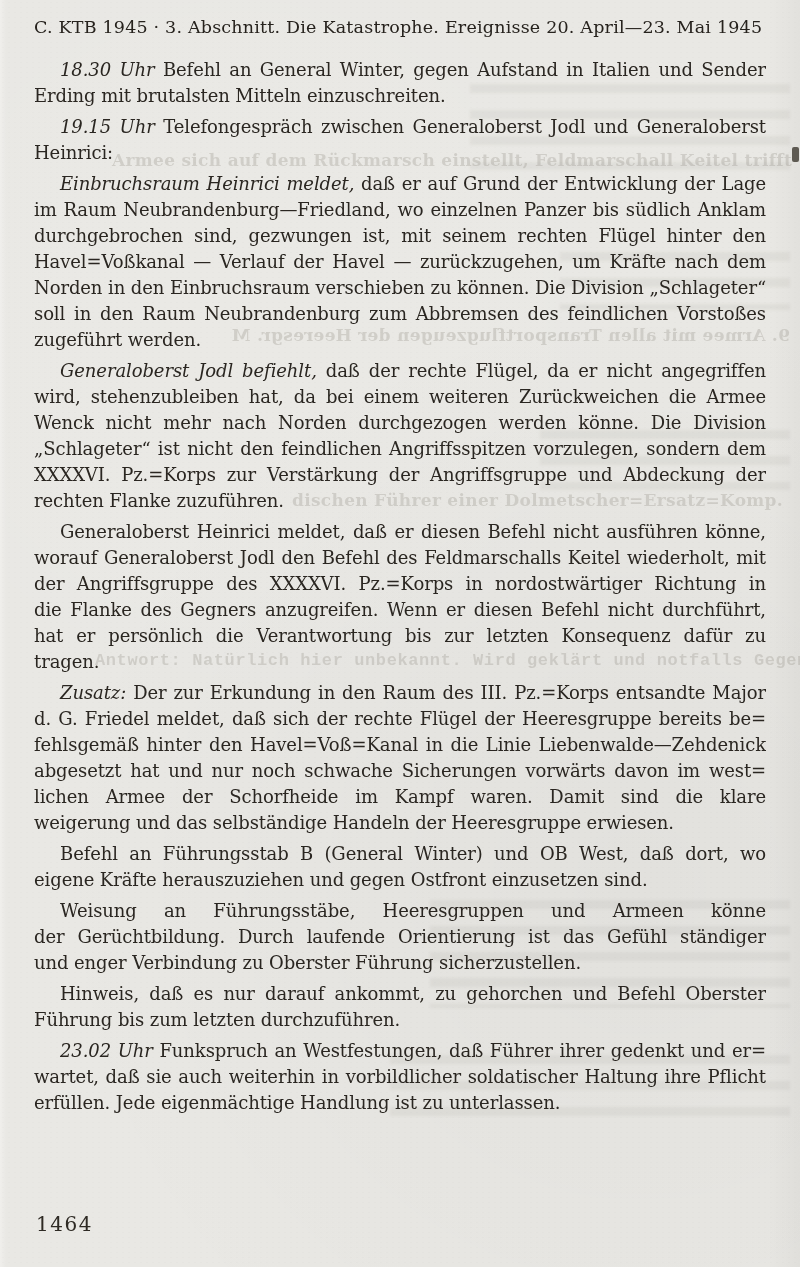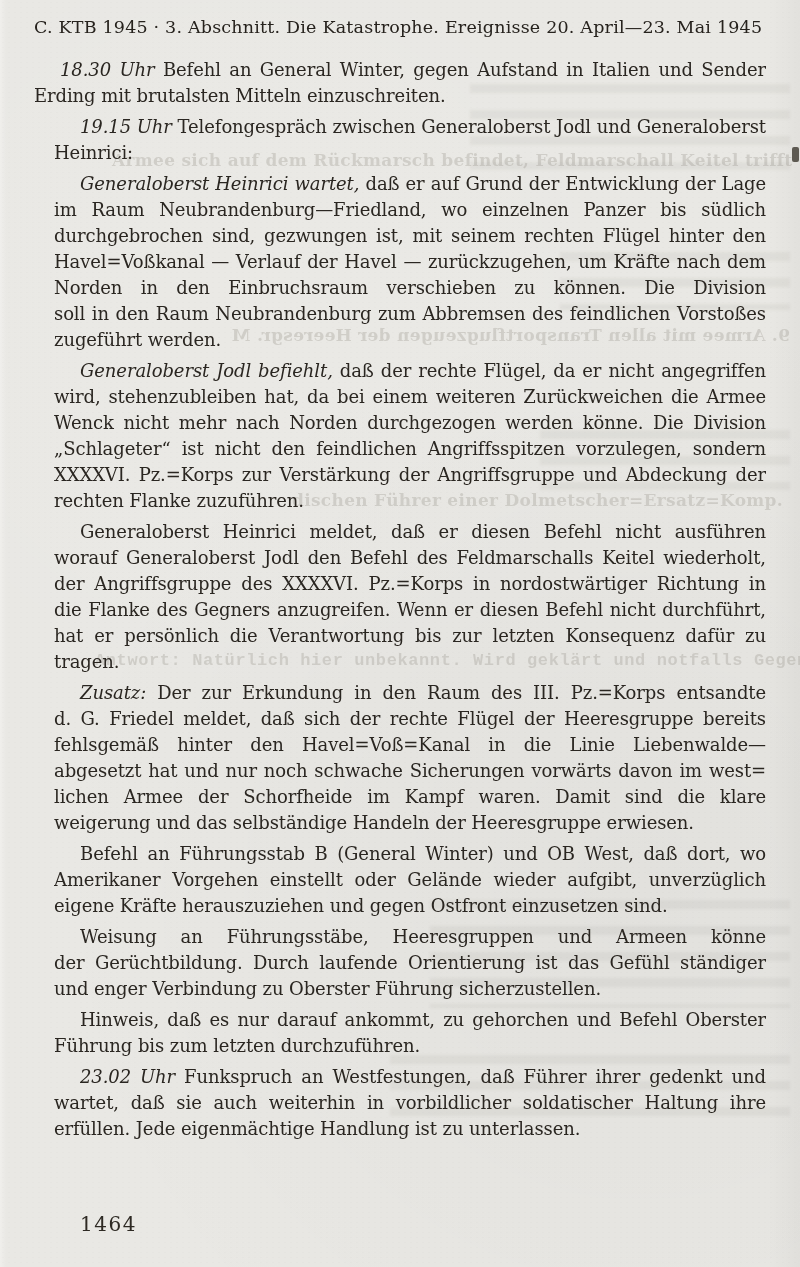--- a/index.html
+++ b/index.html
@@ -27,31 +27,31 @@
     text-align:justify;text-align-last:justify;
     letter-spacing:.2px;color:#26221d;
     height:26px;overflow:hidden;white-space:nowrap;
   }
   .page-body{
     position:relative;z-index:2;
     width:732px;margin:17px 0 0 34px;
     font-size:18px;line-height:26px;letter-spacing:-.1px;
   }
   .para{margin:0;padding:0;}
-  .para + .para{margin-top:5px;margin-left:20px;}
+  .para + .para{margin-top:5px;}
   .line{
     text-align:justify;text-align-last:justify;
     height:26px;overflow:hidden;
   }
   .line.last{text-align-last:left;}
   .line.first{text-indent:26px;}
   .lead{font-style:italic;}
   .page-number{
     position:absolute;left:36px;top:1212px;z-index:2;
-    font-size:20px;letter-spacing:1.5px;color:#2e2a24;margin-left:44px;
+    font-size:20px;letter-spacing:1.5px;color:#2e2a24;
   }
   
   .ghost{
     position:absolute;z-index:1;
     font-size:17px;line-height:22px;white-space:nowrap;
     color:#8f8b81;opacity:.28;filter:blur(.5px);
     font-weight:600;letter-spacing:.3px;pointer-events:none;
   }
   .ghost.mirror{transform:scaleX(-1);}
   .smudge{
@@ -78,21 +78,21 @@
       <div class="line first"><span class="lead">18.30 Uhr</span><span> Befehl an General Winter, gegen Aufstand in Italien und Sender</span></div>
       <div class="line last"><span>Erding mit brutalsten Mitteln einzuschreiten.</span></div>
     </div>
 
     <div class="para">
       <div class="line first"><span class="lead">19.15 Uhr</span><span> Telefongespräch zwischen Generaloberst Jodl und Generaloberst</span></div>
       <div class="line last"><span>Heinrici:</span></div>
     </div>
 
     <div class="para">
-      <div class="line first"><span class="lead">Generaloberst Heinrici wartet,</span><span> daß er auf Grund der Entwicklung der Lage</span></div>
+      <div class="line first"><span class="lead">Einbruchsraum Heinrici meldet,</span><span> daß er auf Grund der Entwicklung der Lage</span></div>
       <div class="line"><span>im Raum Neubrandenburg—Friedland, wo einzelnen Panzer bis südlich Anklam</span></div>
       <div class="line"><span>durchgebrochen sind, gezwungen ist, mit seinem rechten Flügel hinter den</span></div>
       <div class="line"><span>Havel=Voßkanal — Verlauf der Havel — zurückzugehen, um Kräfte nach dem</span></div>
       <div class="line"><span>Norden in den Einbruchsraum verschieben zu können. Die Division „Schlageter“</span></div>
       <div class="line"><span>soll in den Raum Neubrandenburg zum Abbremsen des feindlichen Vorstoßes</span></div>
       <div class="line last"><span>zugeführt werden.</span></div>
     </div>
 
     <div class="para">
       <div class="line first"><span class="lead">Generaloberst Jodl befiehlt,</span><span> daß der rechte Flügel, da er nicht angegriffen</span></div>
@@ -116,21 +116,20 @@
       <div class="line first"><span class="lead">Zusatz:</span><span> Der zur Erkundung in den Raum des III. Pz.=Korps entsandte Major</span></div>
       <div class="line"><span>d. G. Friedel meldet, daß sich der rechte Flügel der Heeresgruppe bereits be=</span></div>
       <div class="line"><span>fehlsgemäß hinter den Havel=Voß=Kanal in die Linie Liebenwalde—Zehdenick</span></div>
       <div class="line"><span>abgesetzt hat und nur noch schwache Sicherungen vorwärts davon im west=</span></div>
       <div class="line"><span>lichen Armee der Schorfheide im Kampf waren. Damit sind die klare Befehlsver=</span></div>
       <div class="line last"><span>weigerung und das selbständige Handeln der Heeresgruppe erwiesen.</span></div>
     </div>
 
     <div class="para">
       <div class="line first"><span>Befehl an Führungsstab B (General Winter) und OB West, daß dort, wo</span></div>
-      <div class="line"><span>Amerikaner Vorgehen einstellt oder Gelände wieder aufgibt, unverzüglich</span></div>
       <div class="line last"><span>eigene Kräfte herauszuziehen und gegen Ostfront einzusetzen sind.</span></div>
     </div>
 
     <div class="para">
       <div class="line first"><span>Weisung an Führungsstäbe, Heeresgruppen und Armeen könne Unterbindung</span></div>
       <div class="line"><span>der Gerüchtbildung. Durch laufende Orientierung ist das Gefühl ständiger</span></div>
       <div class="line last"><span>und enger Verbindung zu Oberster Führung sicherzustellen.</span></div>
     </div>
 
     <div class="para">
@@ -140,21 +139,21 @@
 
     <div class="para">
       <div class="line first"><span class="lead">23.02 Uhr</span><span> Funkspruch an Westfestungen, daß Führer ihrer gedenkt und er=</span></div>
       <div class="line"><span>wartet, daß sie auch weiterhin in vorbildlicher soldatischer Haltung ihre Pflicht</span></div>
       <div class="line last"><span>erfüllen. Jede eigenmächtige Handlung ist zu unterlassen.</span></div>
     </div>
 
 
   </div>
 
-  <div class="ghost" style="top:149px;left:112px;">Armee sich auf dem Rückmarsch befindet, Feldmarschall Keitel trifft</div>
+  <div class="ghost" style="top:149px;left:112px;">Armee sich auf dem Rückmarsch einstellt, Feldmarschall Keitel trifft</div>
   <div class="ghost mirror" style="top:324px;left:330px;width:460px;text-align:right;">9. Armee mit allen Transportflugzeugen der Heeresgr. M</div>
   <div class="ghost" style="top:489px;left:268px;margin-left:24px;">dischen Führer einer Dolmetscher=Ersatz=Komp.</div>
   <div class="ghost" style="top:650px;left:95px;letter-spacing:.6px;font-family:Liberation Mono, monospace;">Antwort: Natürlich hier unbekannt. Wird geklärt und notfalls Gegenb</div>
 
   <div class="smudge" style="top:84px;left:470px;width:320px;height:86px;"></div>
   <div class="smudge" style="top:252px;left:560px;width:230px;height:58px;"></div>
   <div class="smudge" style="top:430px;left:540px;width:250px;height:60px;"></div>
   <div class="smudge" style="top:900px;left:430px;width:360px;height:108px;"></div>
   <div class="smudge" style="top:1055px;left:390px;width:400px;height:72px;"></div>
 

